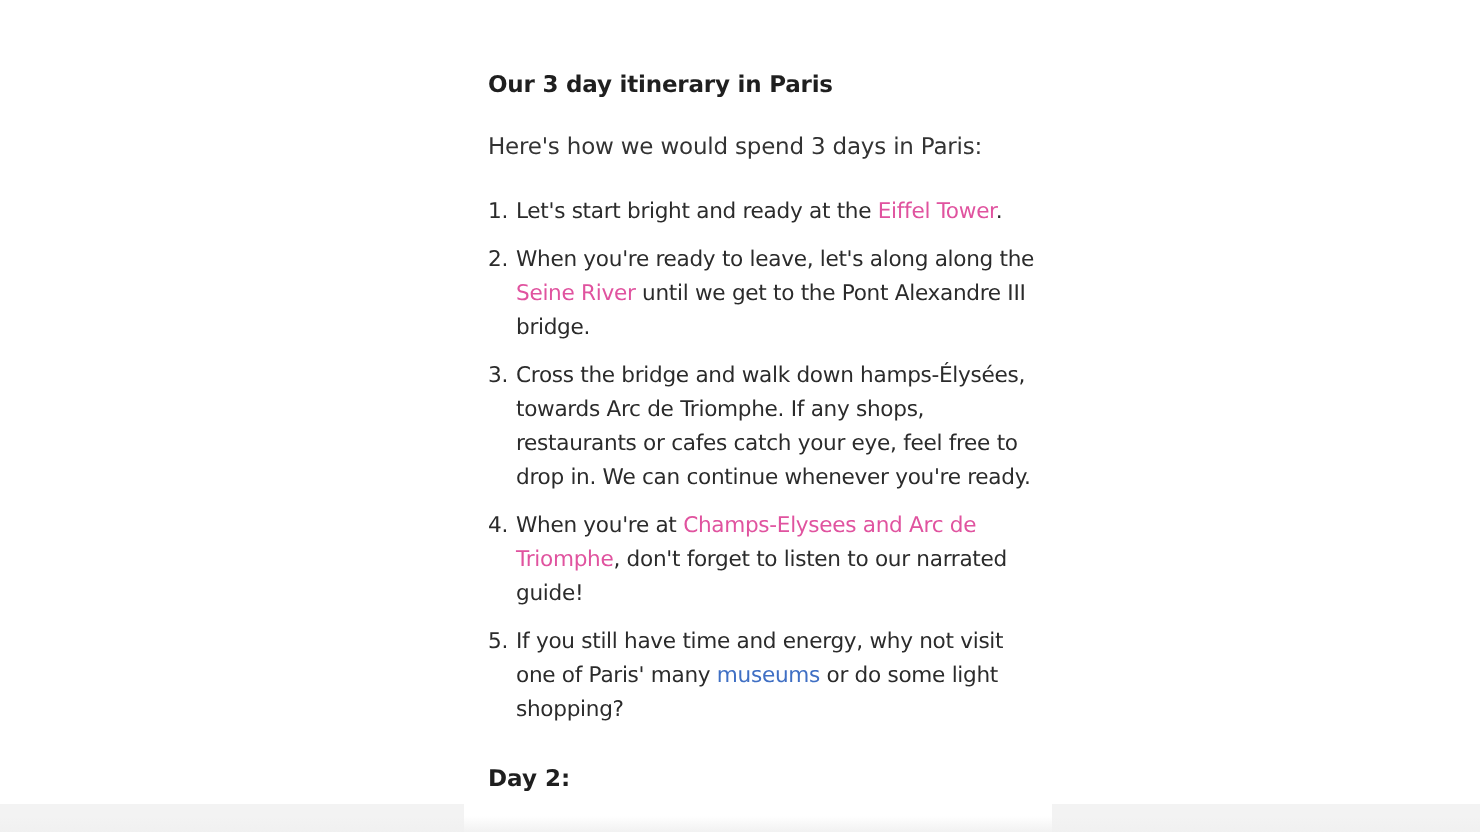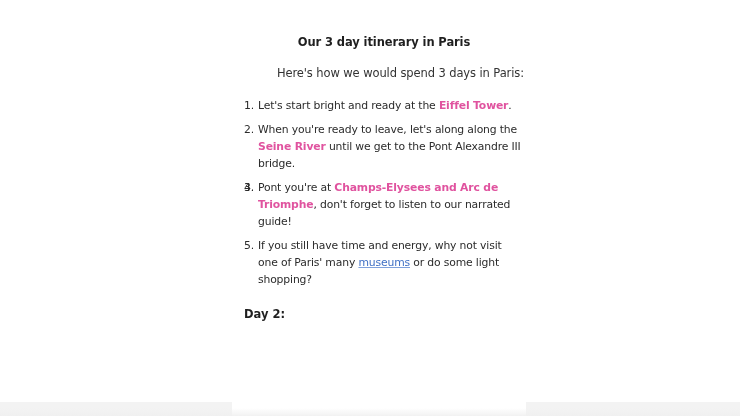--- a/index.html
+++ b/index.html
@@ -21,29 +21,27 @@
       top: 34px;
       width: 280px;
     }
     .title {
       font-size: 11.5px;
       font-weight: bold;
       color: #1f1f1f;
       margin: 0 0 15px 0;
       line-height: 16px;
       letter-spacing: -0.1px;
-      text-align: center;
     }
     .intro {
       font-size: 11.5px;
       color: #333;
       margin: 0 0 16px 0;
       line-height: 16px;
       letter-spacing: -0.1px;
-      text-align: right;
     }
     .day-heading {
       font-size: 11.5px;
       font-weight: bold;
       color: #1f1f1f;
       margin: 0 0 12px 0;
       line-height: 16px;
     }
     ol.steps {
       list-style: none;
@@ -60,25 +58,24 @@
       letter-spacing: -0.15px;
     }
     ol.steps li .num {
       position: absolute;
       left: 0;
       top: 0;
       width: 12px;
     }
     .hl {
       color: #e0539f;
-      font-weight: bold;
+      font-weight: normal;
     }
     .link {
       color: #3f6fc4;
-      text-decoration: underline;
       text-decoration-color: #7fa1dc;
     }
     .day2 {
       margin-top: 18px;
     }
     .fade {
       position: absolute;
       left: 0;
       right: 0;
       bottom: 0;
@@ -106,24 +103,25 @@
     <li>
       <span class="num">1.</span>
       <span>Let's start bright and ready at the </span><span class="hl">Eiffel Tower</span><span>.</span>
     </li>
     <li>
       <span class="num">2.</span>
       <span>When you're ready to leave, let's along along the </span><span class="hl">Seine River</span><span> until we get to the Pont Alexandre III bridge.</span>
     </li>
     <li>
       <span class="num">3.</span>
+      <span>Cross the bridge and walk down hamps-Élysées, towards Arc de Triomphe. If any shops, restaurants or cafes catch your eye, feel free to drop in. We can continue whenever you're ready.</span>
     </li>
     <li>
       <span class="num">4.</span>
-      <span>Pont you're at </span><span class="hl">Champs-Elysees and Arc de Triomphe</span><span>, don't forget to listen to our narrated guide!</span>
+      <span>When you're at </span><span class="hl">Champs-Elysees and Arc de Triomphe</span><span>, don't forget to listen to our narrated guide!</span>
     </li>
     <li>
       <span class="num">5.</span>
       <span>If you still have time and energy, why not visit one of Paris' many </span><a class="link">museums</a><span> or do some light shopping?</span>
     </li>
   </ol>
 
   <div class="day-heading day2">Day 2:</div>
 
 </div>

